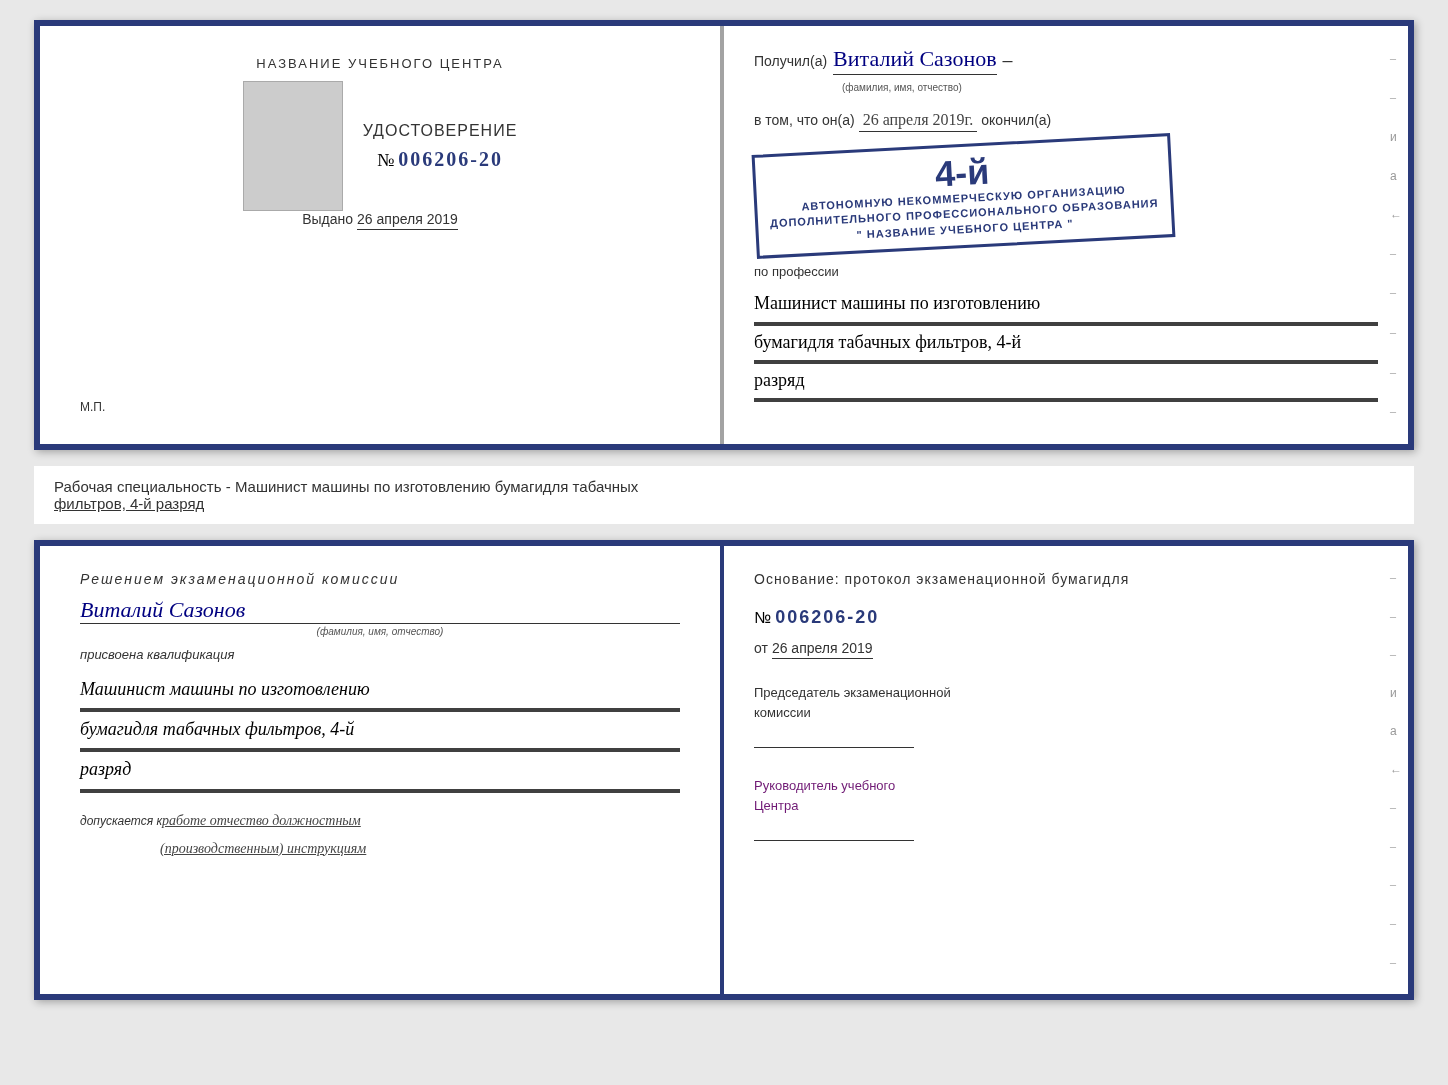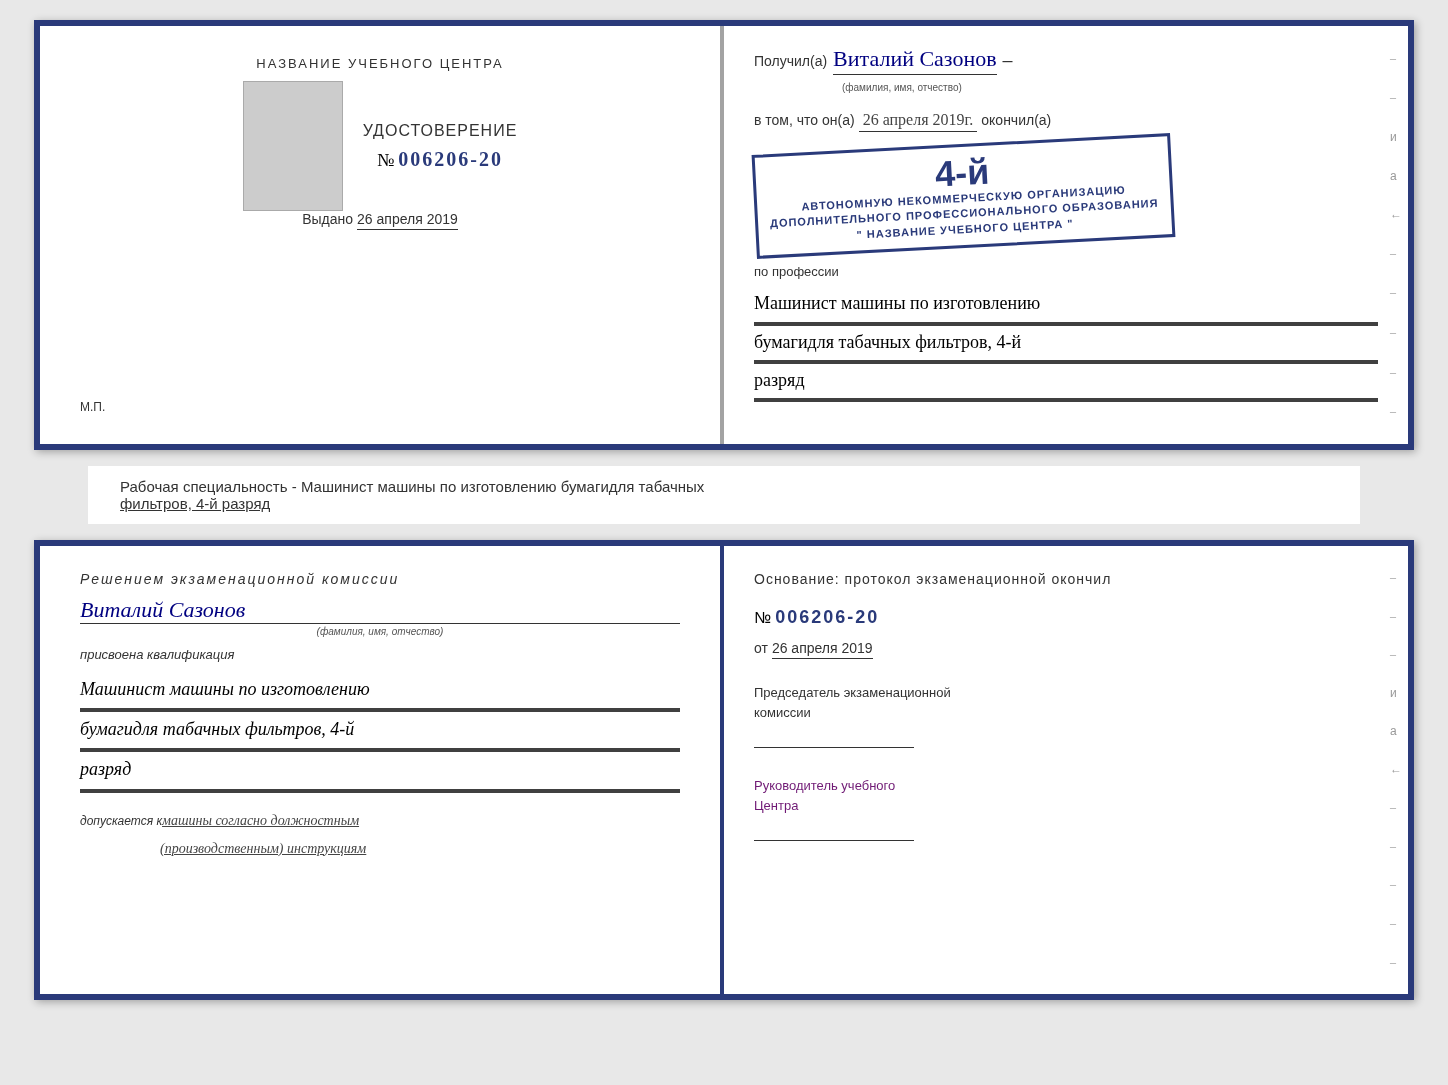--- a/index.html
+++ b/index.html
@@ -224,23 +224,23 @@
       bottom: 0;
       display: flex;
       flex-direction: column;
       justify-content: space-evenly;
       font-size: 12px;
       color: #999;
     }
 
     
     .middle-text-section {
-      width: 1272px;
+      width: 1380px;
       background: #fff;
-      padding: 12px 32px;
+      padding: 12px 20px;
     }
 
     .working-specialty-text {
       font-size: 15px;
       font-family: Arial, sans-serif;
       color: #333;
     }
 
     .working-specialty-underline {
       text-decoration: underline;
@@ -479,21 +479,21 @@
     <div class="prisvoena-label">присвоена квалификация</div>
 
     <div class="handwritten-qualification">
       <span class="underline-text">Машинист машины по изготовлению</span>
       <span class="underline-text">бумагидля табачных фильтров, 4-й</span>
       <span class="underline-text">разряд</span>
     </div>
 
     <div class="dopuskaetsya-row">
       <span>допускается к</span>
-      <span class="handwritten-work">машины согласно должностным</span>
+      <span class="handwritten-work">работе отчество должностным</span>
     </div>
     <div style="margin-left: 80px;">
       <span class="handwritten-work">(производственным) инструкциям</span>
     </div>
   </div>
 
   <div class="cert-bottom-right">
 
     <div class="side-dashes">
       <span>–</span>
@@ -502,21 +502,21 @@
       <span style="font-family:Arial;">и</span>
       <span style="font-family:Arial;">а</span>
       <span style="font-family:Arial;">←</span>
       <span>–</span>
       <span>–</span>
       <span>–</span>
       <span>–</span>
       <span>–</span>
     </div>
 
-    <div class="osnovanie-label">Основание:  протокол  экзаменационной  окончил</div>
+    <div class="osnovanie-label">Основание:  протокол  экзаменационной  бумагидля</div>
 
     <div style="display:flex;align-items:baseline;gap:4px;margin-top:8px;">
       <span style="font-size:16px;font-family:Arial;">№</span>
       <span class="protocol-number">006206-20</span>
     </div>
 
     <div class="ot-row">
       <span>от</span>
       <span style="border-bottom:1px solid #333;padding-bottom:2px;font-size:14px;">26 апреля 2019</span>
     </div>

